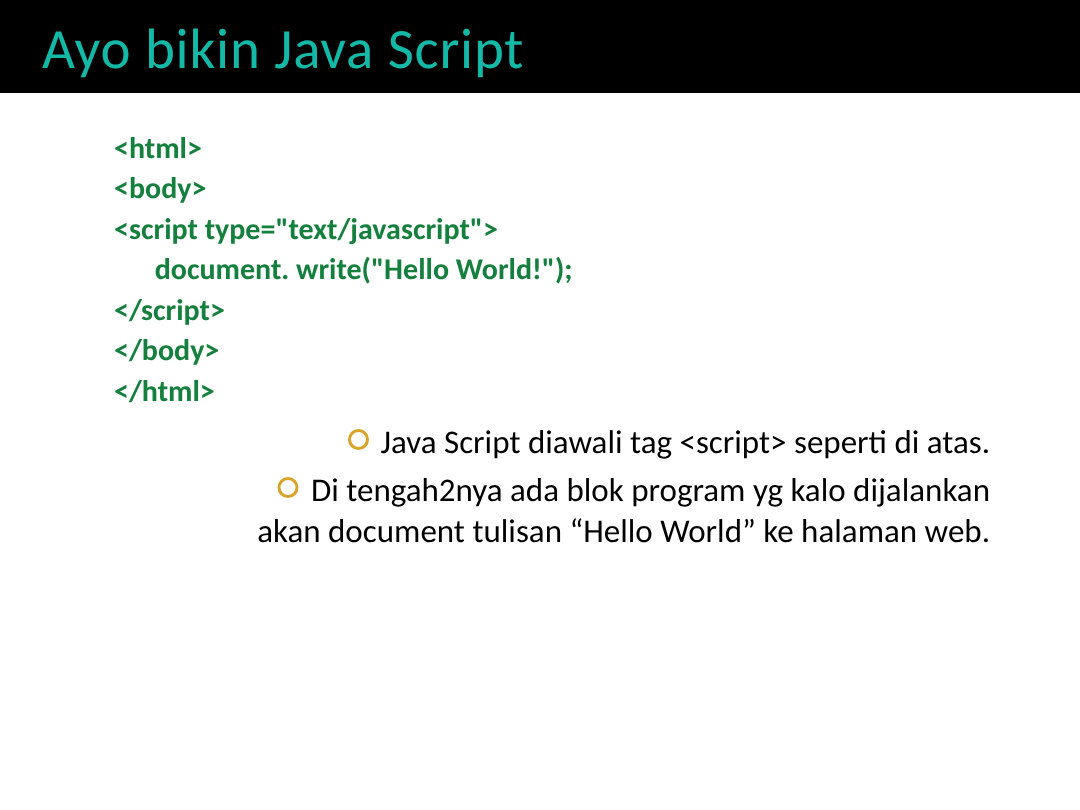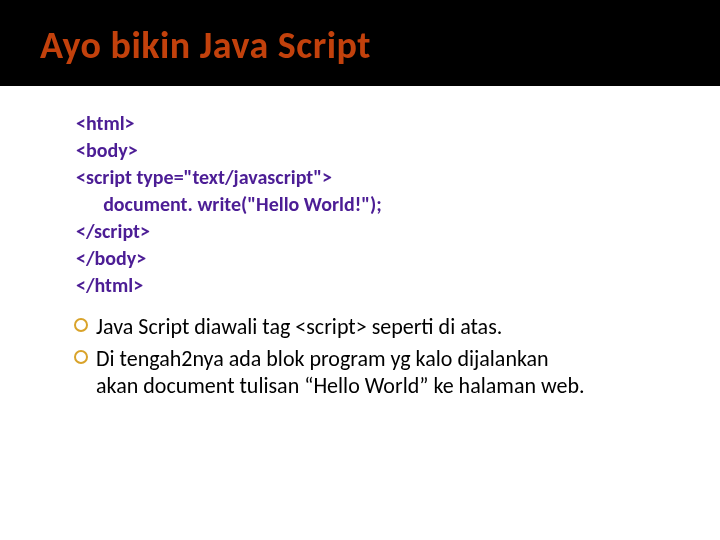--- a/index.html
+++ b/index.html
@@ -16,43 +16,44 @@
     height: 540px;
     position: relative;
     box-sizing: border-box;
   }
   .title-band {
     background: #000000;
     padding: 10px 0 6px 28px;
     margin: 0;
   }
   .title-band h1 {
-    margin: 12px;
-    color: #c2410c;
+    margin: 0;
+    color: #14b8a6;
     font-size: 38px;
-    font-weight: 700;
+    font-weight: 400;
     font-family: "Segoe UI", "Calibri", Arial, sans-serif;
     letter-spacing: 0.5px;
   }
   .content {
     padding: 24px 60px 0 76px;
   }
   .code-block {
     font-family: "Segoe UI", "Calibri", Arial, sans-serif;
     font-size: 20px;
     font-weight: 600;
     line-height: 1.35;
-    color: #4c1d95;
+    color: #15803d;
     white-space: pre;
     margin-bottom: 4px;
   }
   .bullets {
     list-style: none;
     padding: 0;
-    margin: 12px;
+    margin: 0;
+    text-align: right;
   }
   .bullets li {
     position: relative;
     padding-left: 0;
     margin-left: -14px;
     font-size: 22px;
     line-height: 1.25;
     color: #000000;
     font-family: "Segoe UI", "Calibri", Arial, sans-serif;
     margin-bottom: 2px;

